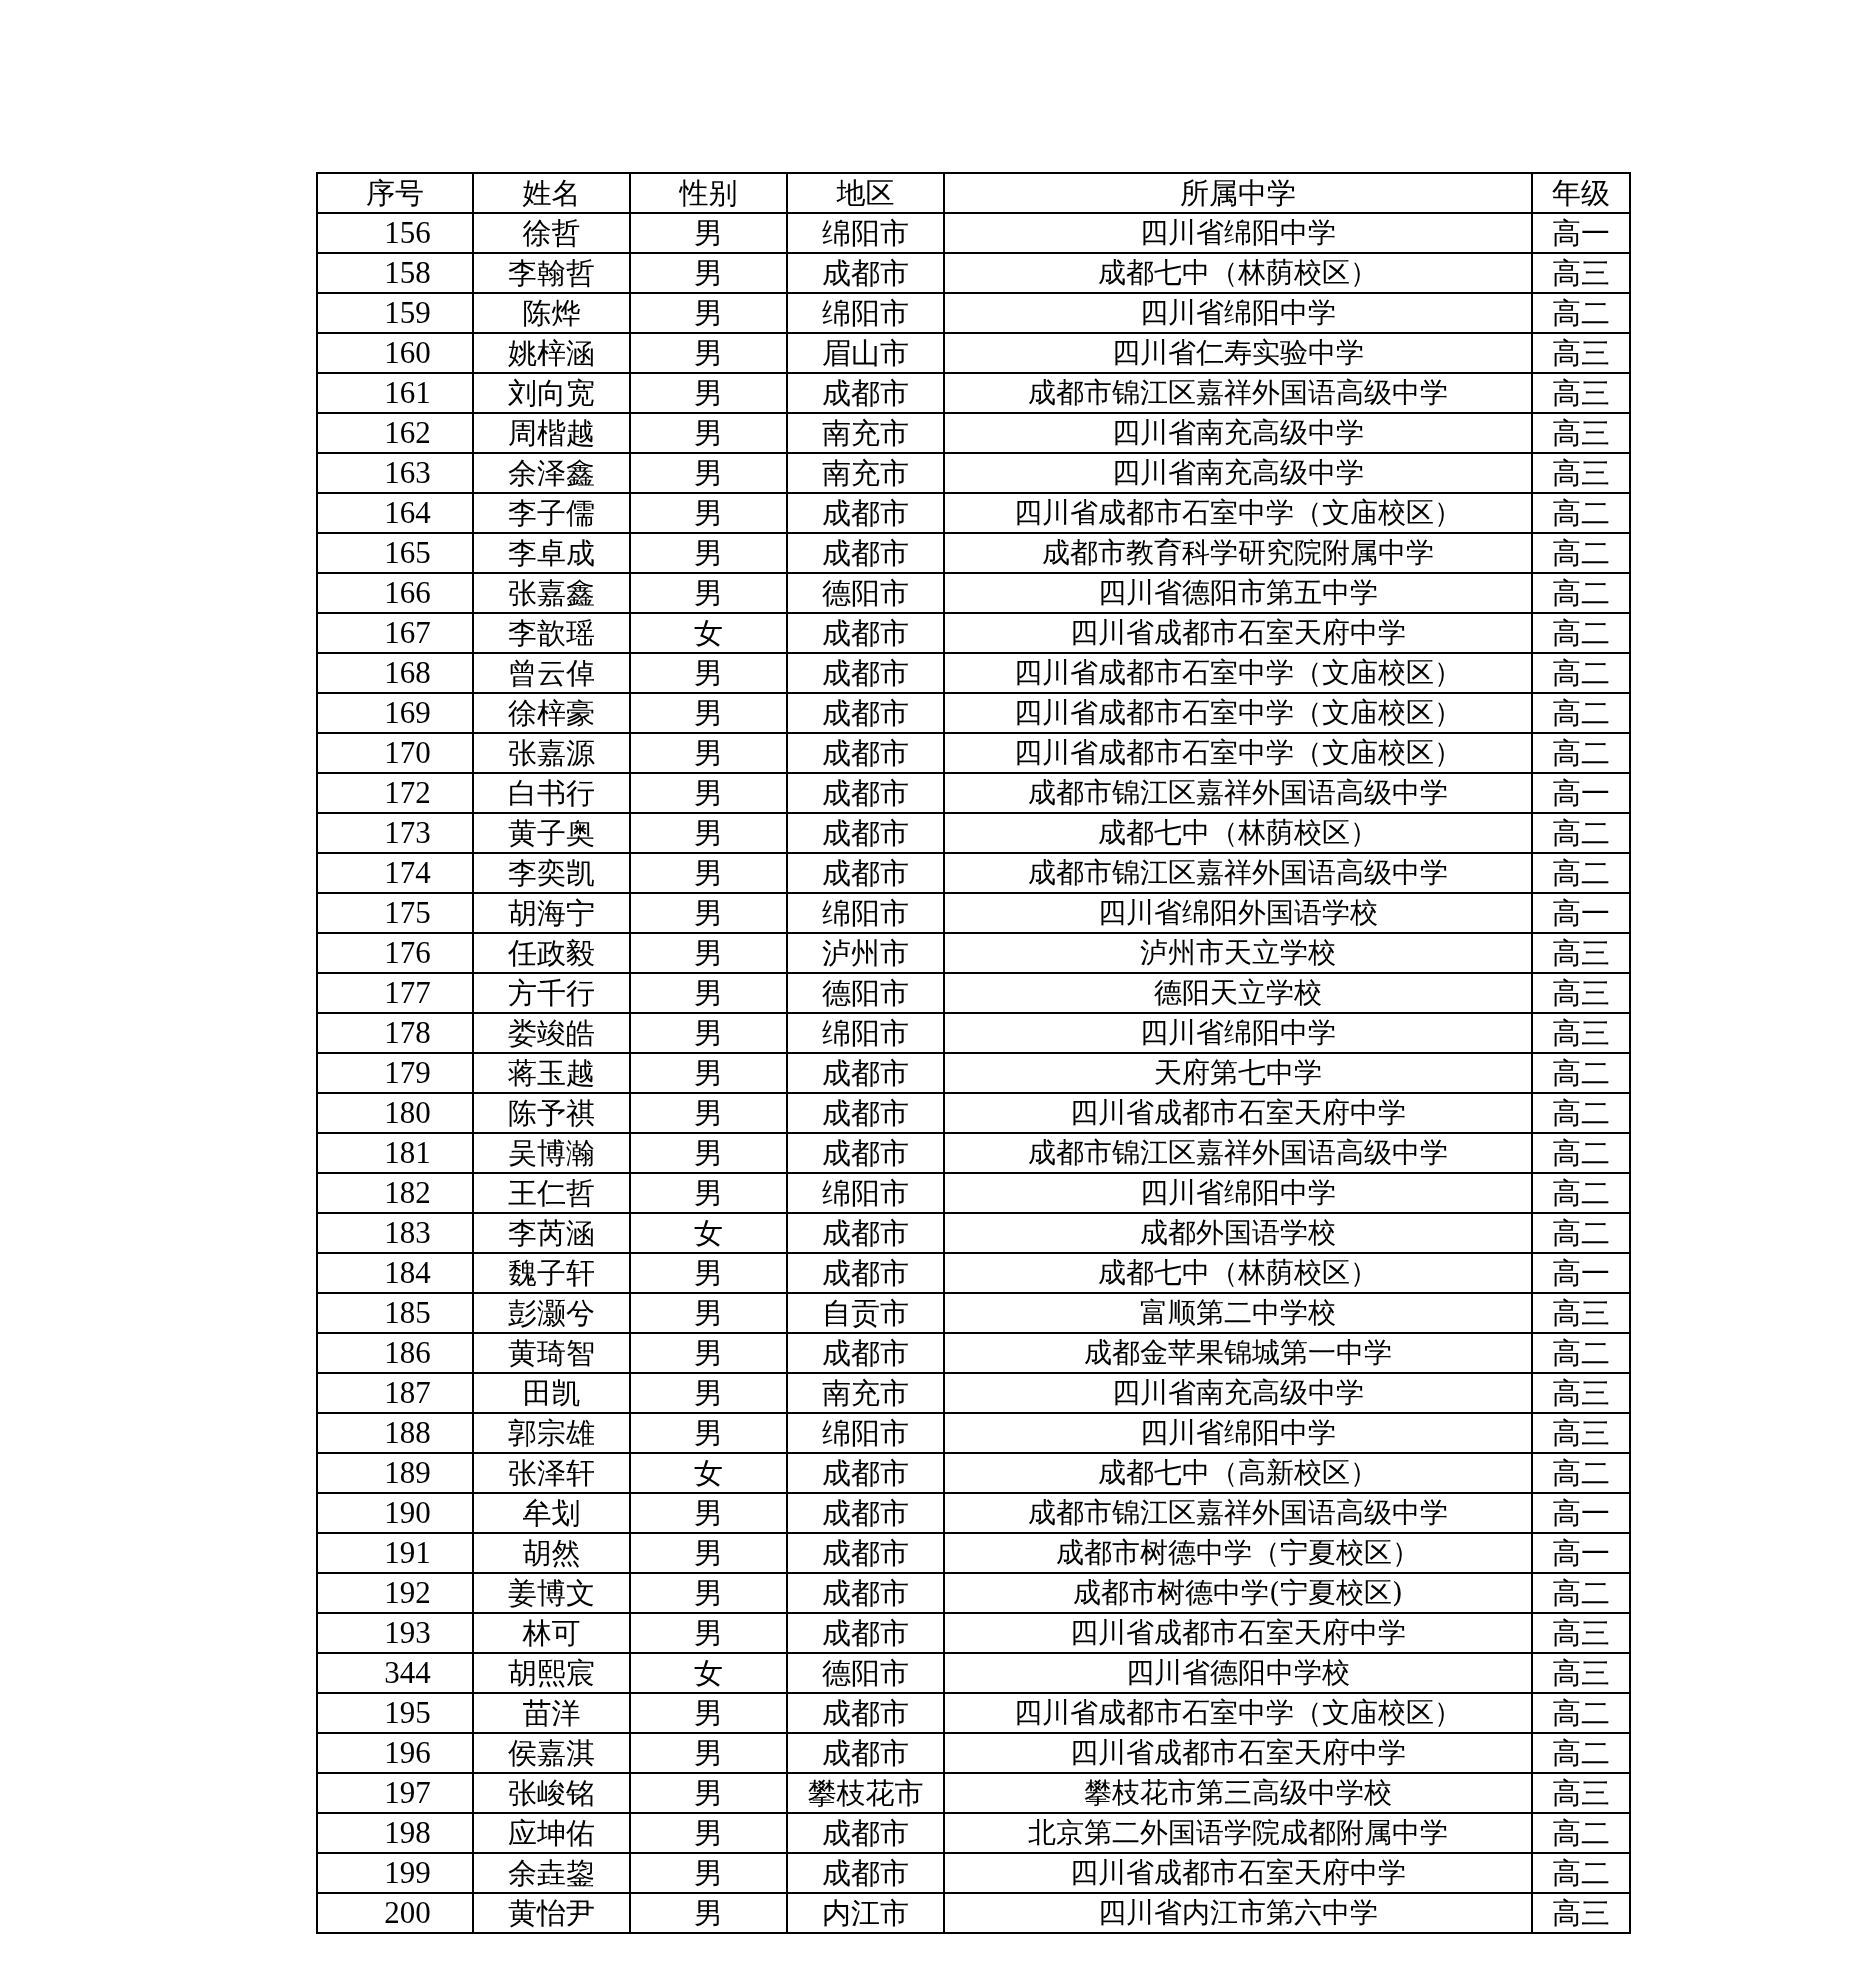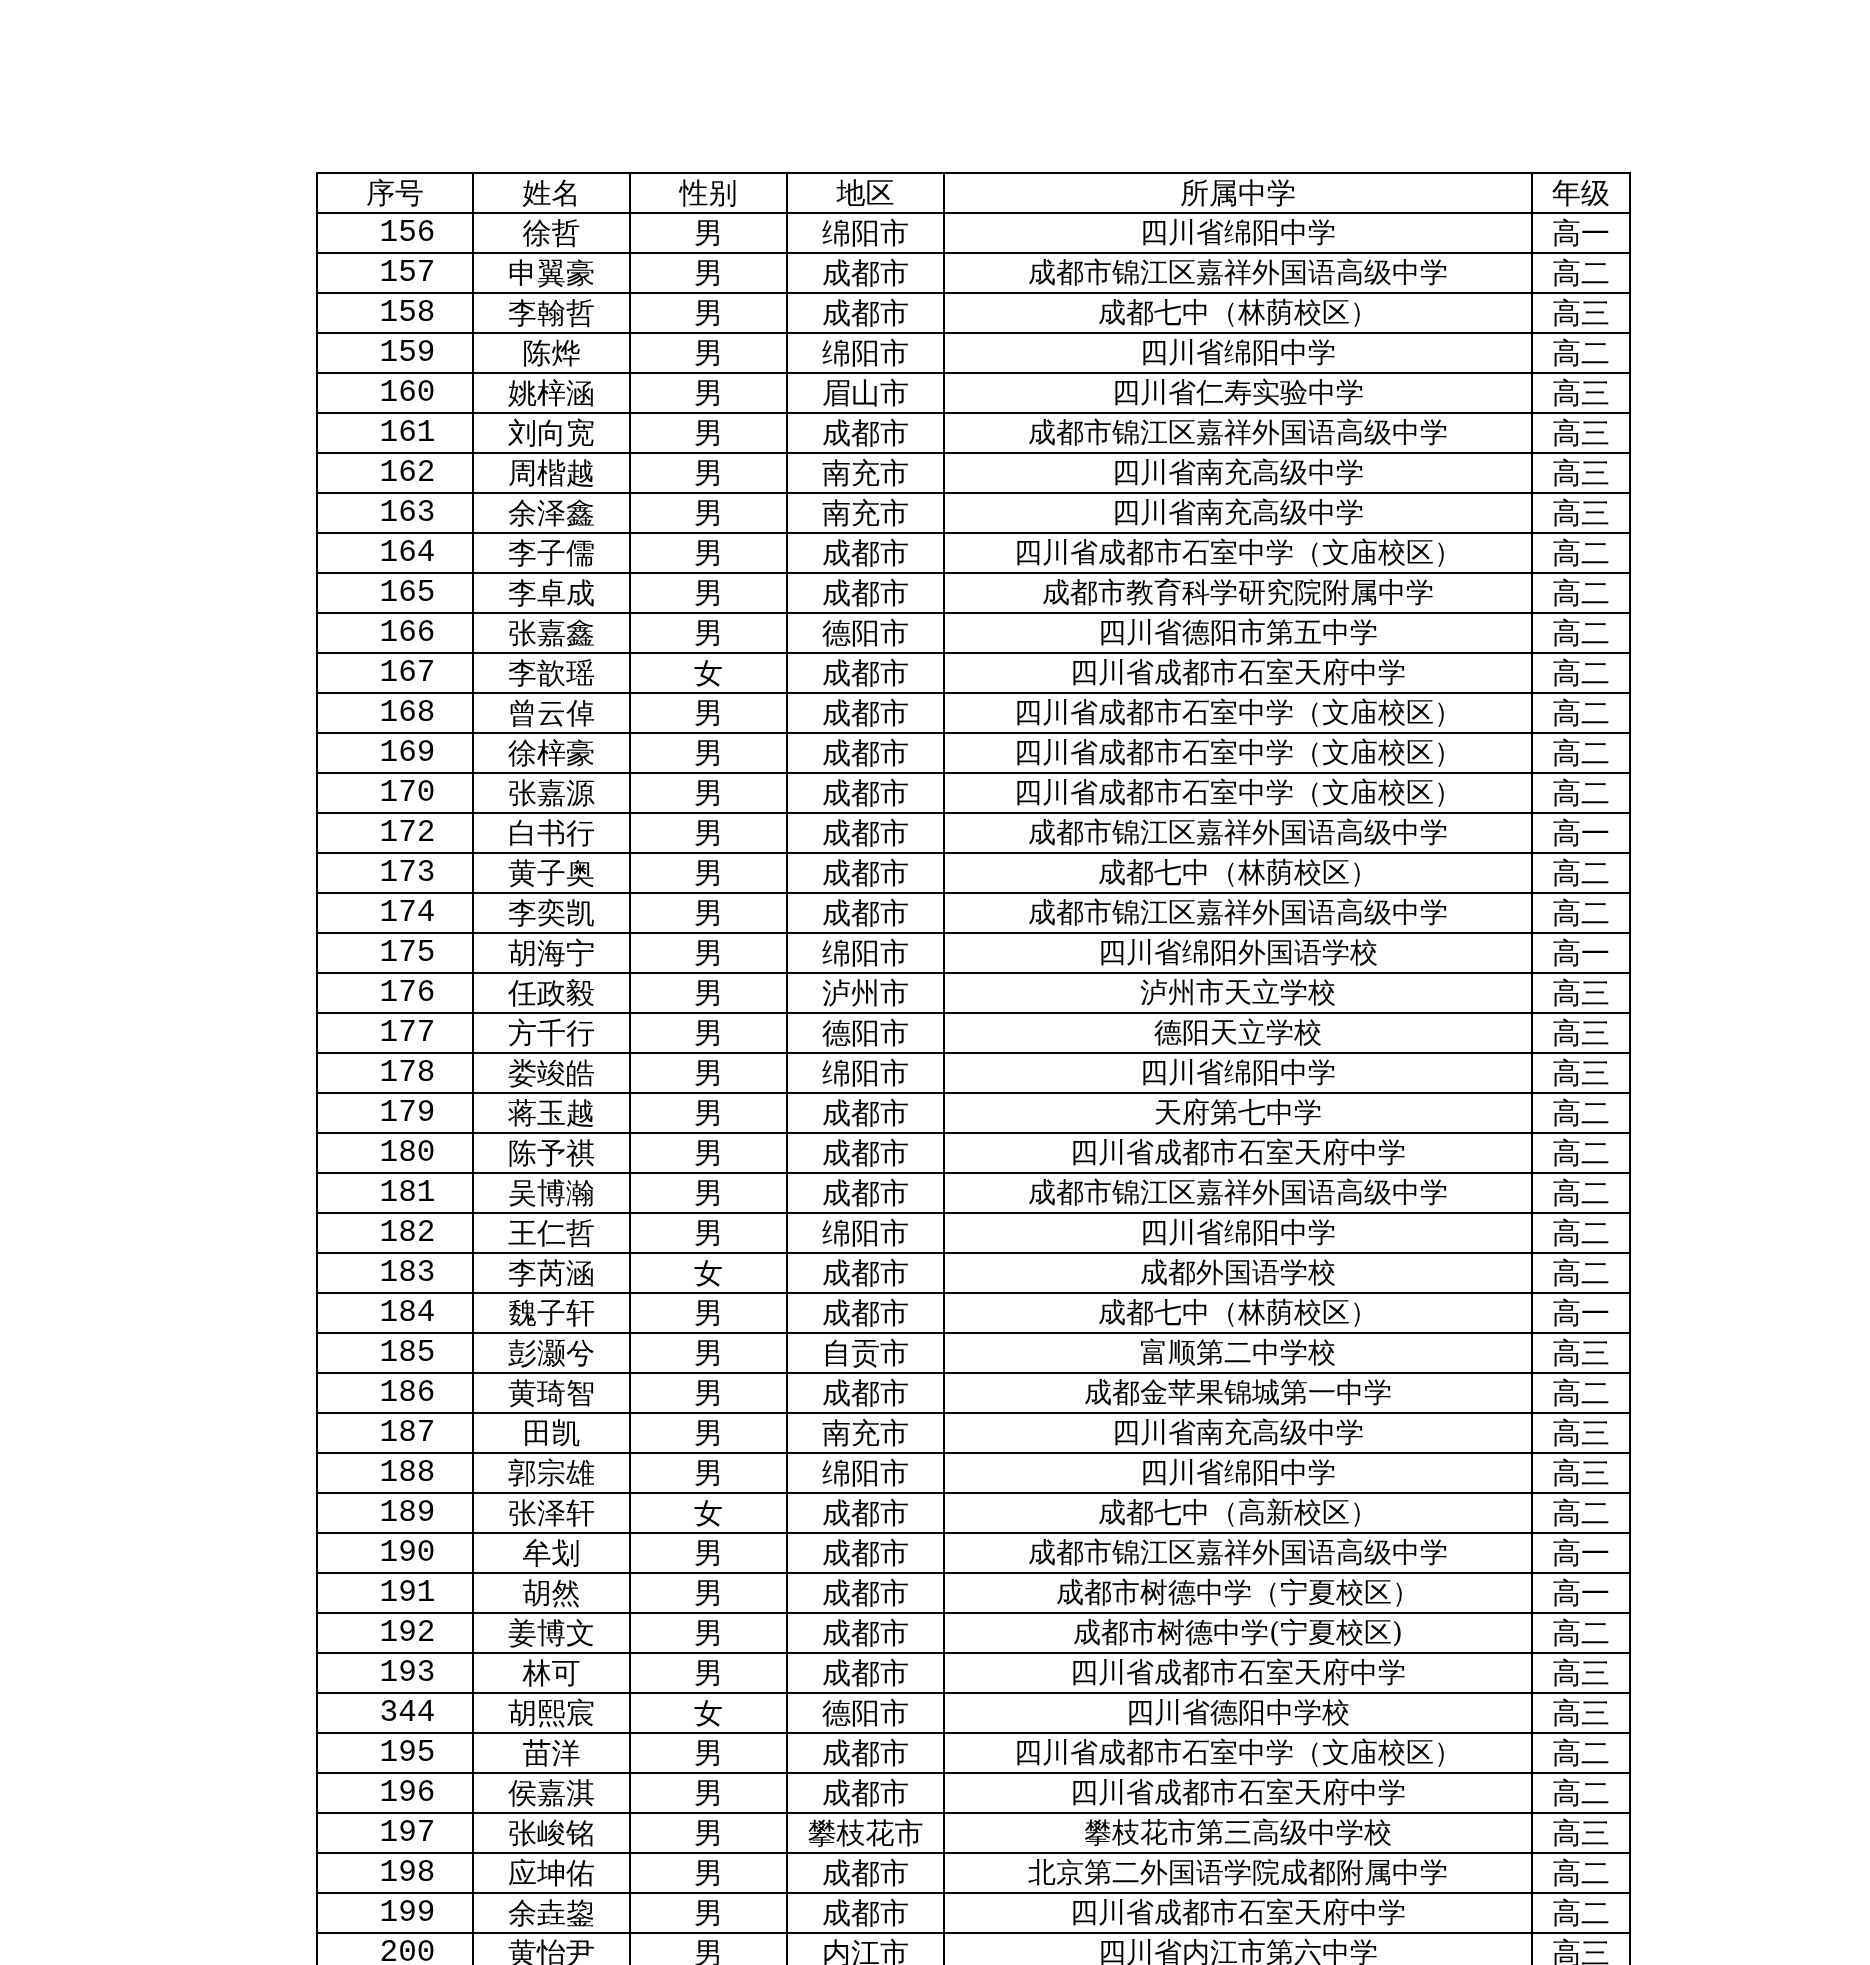--- a/index.html
+++ b/index.html
@@ -18,21 +18,21 @@
     #roster col.c-region { width: 157px; }
     #roster col.c-school { width: 588px; }
     #roster col.c-grade { width: 98px; }
     #roster th, #roster td {
       border: 2px solid #000;
       height: 38px; padding: 0; text-align: center; vertical-align: middle;
       font-weight: normal; font-size: 29px; line-height: 38px;
       white-space: nowrap; overflow: hidden;
     }
     #roster th { font-family: "DejaVu Serif", "Liberation Serif", serif; margin-top: 24px; }
-    #roster td.num { font-family: Liberation Mono, monospace; font-size: 31px; padding-left: 25px; }
+    #roster td.num { font-family: Liberation Serif, serif; font-size: 31px; padding-left: 25px; }
     #roster td.school { font-size: 28px; letter-spacing: 0px; text-align: center; }
   </style>
 </head>
 <body>
 
 <table id="roster">
   <colgroup>
     <col class="c-no">
       <col class="c-name">
       <col class="c-sex">
@@ -53,28 +53,20 @@
   <tbody id="roster-body">
       <tr>
         <td class="num">156</td>
         <td>徐哲</td>
         <td>男</td>
         <td>绵阳市</td>
         <td class="school">四川省绵阳中学</td>
         <td>高一</td>
       </tr>
       <tr>
-        <td class="num">157</td>
-        <td>申翼豪</td>
-        <td>男</td>
-        <td>成都市</td>
-        <td class="school">成都市锦江区嘉祥外国语高级中学</td>
-        <td>高二</td>
-      </tr>
-      <tr>
         <td class="num">158</td>
         <td>李翰哲</td>
         <td>男</td>
         <td>成都市</td>
         <td class="school">成都七中（林荫校区）</td>
         <td>高三</td>
       </tr>
       <tr>
         <td class="num">159</td>
         <td>陈烨</td>

